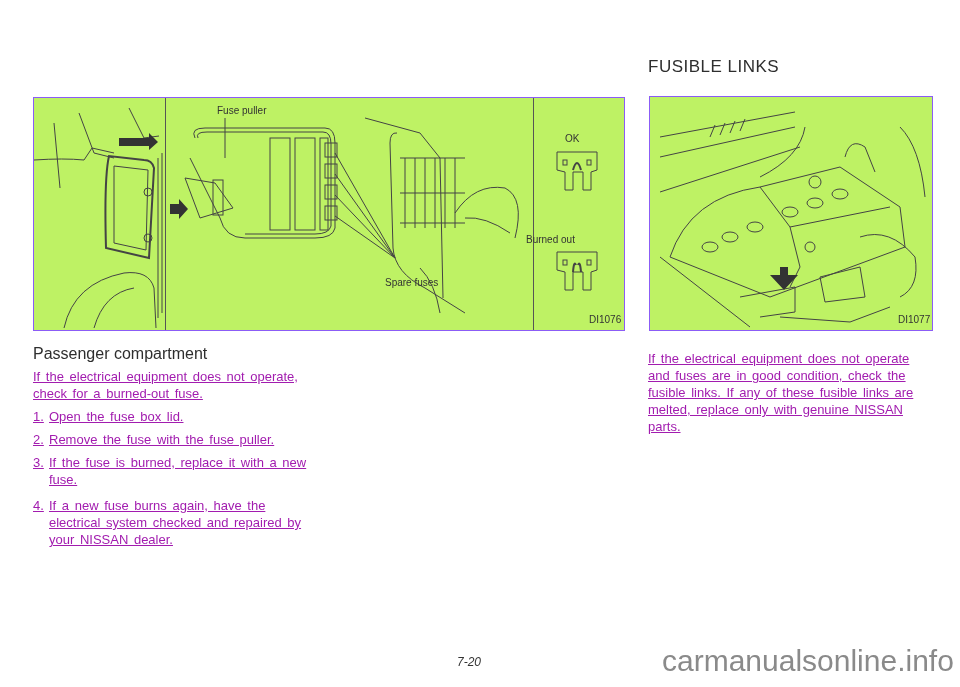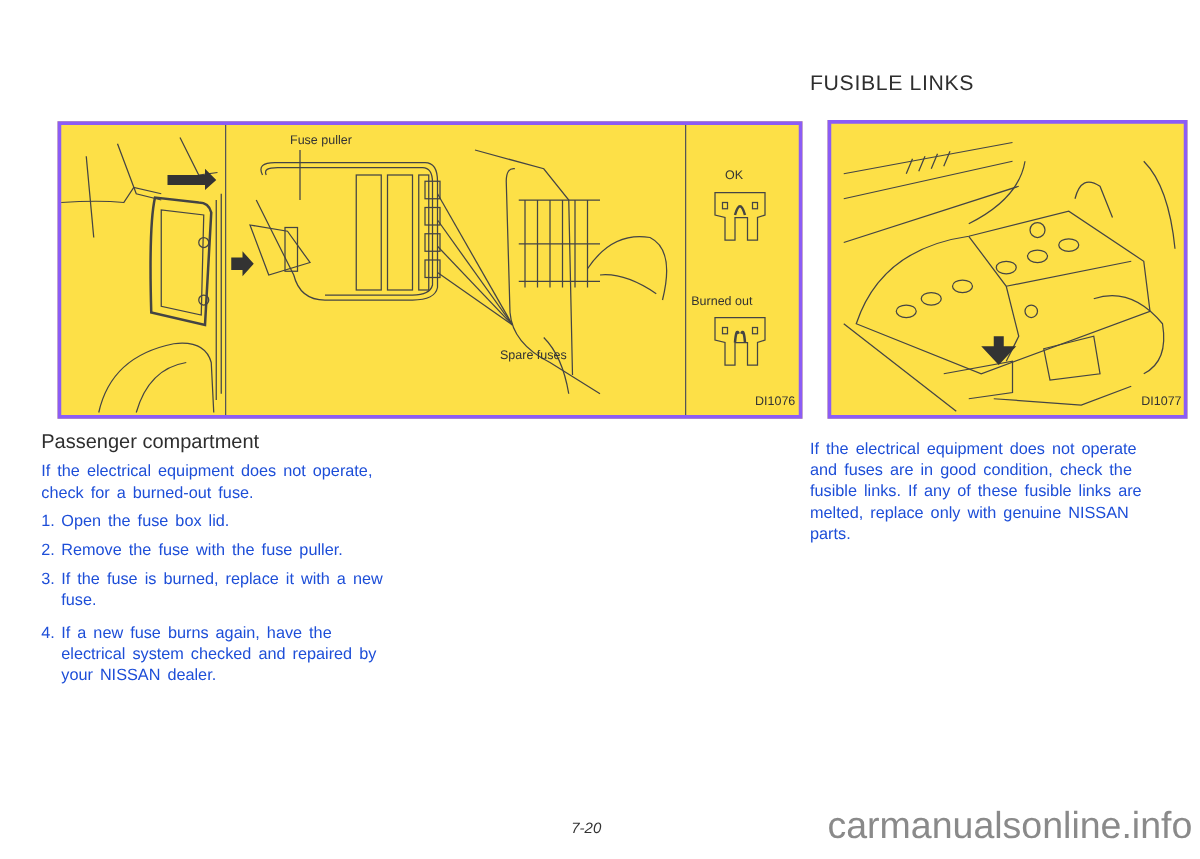--- a/index.html
+++ b/index.html
@@ -1,26 +1,26 @@
 <!DOCTYPE html>
 <html><head>
 <meta charset="utf-8">
 <style>
   html, body { margin: 0; padding: 0; }
   body {
     width: 960px; height: 687px; background: #ffffff; position: relative; overflow: hidden;
     font-family: "Liberation Sans", "DejaVu Sans", sans-serif; color: #2e2e2e;
   }
   .abs { position: absolute; }
-  .fig-box { position: absolute; border: 3px solid #8b5cf6; background: #fde047; margin-left: 13px; }
+  .fig-box { position: absolute; border: 1px solid #8b5cf6; background: #bef264; }
   .fig-label { position: absolute; font-size: 10px; color: #333; }
   .fig-code { position: absolute; font-size: 10px; color: #333; }
   .section-title { position: absolute; font-size: 17px; letter-spacing: 0.5px; color: #2e2e2e; }
   .subhead { position: absolute; font-size: 16px; color: #2e2e2e; }
-  .body-text { font-size: 13px; line-height: 17px; color: #1d4ed8; word-spacing: 2px; }
+  .body-text { font-size: 13px; line-height: 17px; color: #a21caf; word-spacing: 2px; text-decoration: underline; }
   .list-item { display: flex; margin-top: 6px; }
   .list-item .num { width: 16px; flex: none; }
   .caution-title { font-weight: bold; margin-top: 10px; font-size: 13px; }
   .caution-body { font-weight: bold; font-size: 13px; line-height: 16px; margin-top: 3px; word-spacing: 3px; }
   .page-num { position: absolute; font-style: italic; font-size: 12px; color: #333; }
   .watermark { position: absolute; font-size: 30px; color: #8a8a8a; letter-spacing: 0px; text-align: right; }
   svg { position: absolute; overflow: visible; }
 </style>
 </head>
 <body>
@@ -86,21 +86,21 @@
 
   <span class="fig-label" style="left:531px; top:35px;">OK</span>
   <svg width="50" height="42" style="left:519px;top:52px;">
     <g fill="none" stroke="#444" stroke-width="1">
       <path d="M4 2 L44 2 L44 20 L38 22 L38 40 L30 40 L30 22 L20 22 L20 40 L12 40 L12 22 L4 20 Z"></path>
       <rect x="10" y="10" width="4" height="5"></rect>
         <rect x="34" y="10" width="4" height="5"></rect>
       <path d="M20 20 Q24 6 28 20" stroke-width="2"></path>
     </g>
   </svg>
-  <span class="fig-label" style="left:504px; top:136px;">Burned out</span>
+  <span class="fig-label" style="left:492px; top:136px;">Burned out</span>
   <svg width="50" height="42" style="left:519px;top:152px;">
     <g fill="none" stroke="#444" stroke-width="1">
       <path d="M4 2 L44 2 L44 20 L38 22 L38 40 L30 40 L30 22 L20 22 L20 40 L12 40 L12 22 L4 20 Z"></path>
       <rect x="10" y="10" width="4" height="5"></rect>
         <rect x="34" y="10" width="4" height="5"></rect>
       <path d="M20 22 Q21 10 23 15 M25 15 Q27 10 28 22" stroke-width="2"></path>
     </g>
   </svg>
   <span class="fig-code" style="left:555px; top:216px;">DI1076</span>
 </div>

